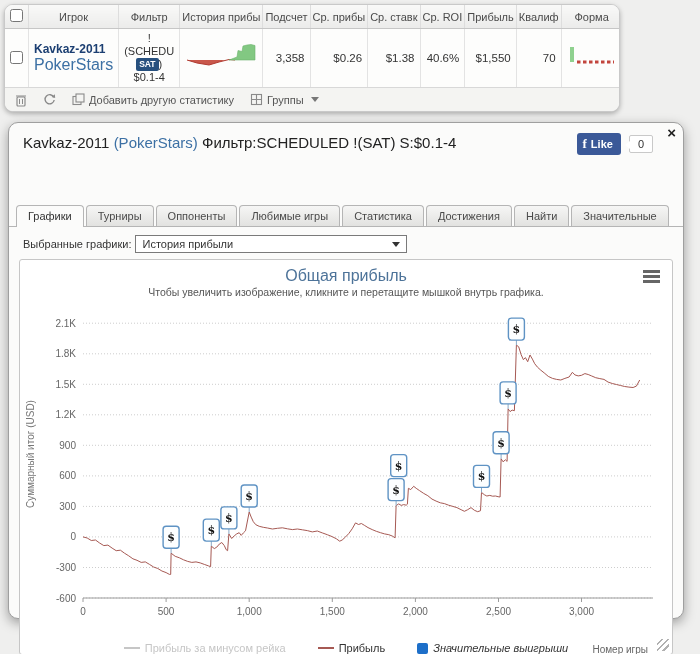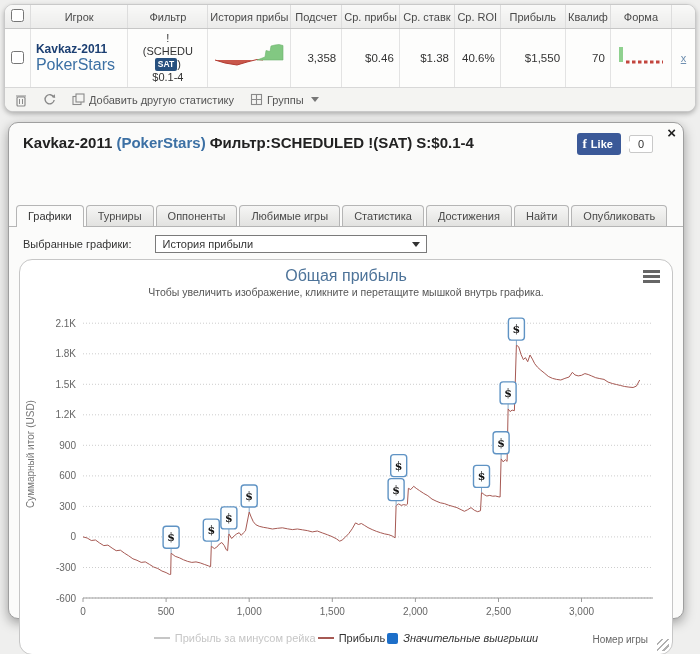--- a/index.html
+++ b/index.html
@@ -6,21 +6,21 @@
   html,body { width:700px; height:654px; }
   body {
     font-family:"Liberation Sans", sans-serif;
     background:#efefee;
     position:relative;
     overflow:hidden;
     color:#333;
   }
   
   .top-panel{
-    position:absolute; left:4px; top:4px; width:692px;
+    position:absolute; left:4px; top:4px; width:616px;
     background:#fff; border:1px solid #c9c9c9; border-radius:9px;
     box-shadow:0 2px 5px rgba(0,0,0,.28); overflow:hidden;
   }
   table.stats{ width:100%; border-collapse:collapse; font-size:11px; }
   table.stats th{
     background:linear-gradient(#f9f9f8,#ebebea);
     color:#4a4a4a; font-weight:normal; text-align:center;
     padding:4px 2px; border-right:1px solid #ddd; border-bottom:1px solid #c6c6c6;
     white-space:nowrap; overflow:hidden;
   }
@@ -47,21 +47,21 @@
   .caret-down{
     width:0;height:0;border-left:4px solid transparent;border-right:4px solid transparent;
     border-top:5px solid #777; display:inline-block; margin-left:3px;
   }
   
   .popup{
     position:absolute; left:8px; top:122px; width:676px; height:497px;
     background:#fbfbfa; border:1px solid #9f9f9f; border-radius:10px;
     box-shadow:0 4px 12px rgba(0,0,0,.35);
   }
-  .popup-title{ padding:11px 14px 6px 14px; font-size:15px; font-weight:bold; color:#222; }
+  .popup-title{ padding:11px 14px 6px 14px; font-size:15px; font-weight:normal; color:#222; }
   .popup-title .site{ color:#3c70a4; }
   .popup-close{
     position:absolute; top:2px; right:7px; font-size:15px; font-weight:bold;
     color:#222; cursor:pointer; line-height:16px;
   }
   .like-widget{ position:absolute; top:10px; right:30px; display:flex; align-items:center; }
   .fb-like{
     background:#3b5998; color:#fff; border-radius:3px; font-size:11px; font-weight:bold;
     padding:3px 8px 3px 6px; display:flex; align-items:center; gap:4px; cursor:pointer;
   }
@@ -75,45 +75,45 @@
     border-top:4px solid transparent; border-bottom:4px solid transparent;
     border-right:5px solid #fff;
   }
   .tabs{ display:flex; align-items:flex-end; padding:0 0 0 7px; border-bottom:1px solid #b5b5b5; list-style:none;margin-top:48px; }
   .tab{
     border:1px solid #b5b5b5; border-bottom:none; border-radius:4px 4px 0 0;
     background:linear-gradient(#f6f6f5,#e2e2e0); color:#4a4a4a;
     font-size:11px; padding:4px 11px; margin-right:2px; cursor:pointer; white-space:nowrap;
   }
   .tab.active{ background:#fbfbfa; color:#333; padding-bottom:5px; margin-bottom:-1px; }
-  .select-row{ display:flex; align-items:center; gap:24px; margin:8px 0 6px 14px; font-size:11px; color:#333; }
+  .select-row{ display:flex; align-items:center; gap:4px; margin:8px 0 6px 14px; font-size:11px; color:#333; }
   .select-box{
     display:flex; justify-content:space-between; align-items:center;
     width:272px; border:1px solid #7a7a7a; background:#fff; padding:2px 6px;
     font-size:11px; cursor:pointer;
   }
   
   .chart-panel{
     margin:0 10px; height:396px; background:#fff;
-    border:1px solid #c6c6c6; border-radius:13px; position:relative;
+    border:1px solid #c6c6c6; border-radius:3px; position:relative;
   }
   .chart-title{ text-align:center; color:#4d7399; font-size:16px; padding-top:7px; }
   .chart-subtitle{ text-align:center; color:#555; font-size:10.5px; margin-top:1px; }
   .hamburger{ position:absolute; top:10px; right:12px; width:17px; cursor:pointer; }
   .hamburger span{ display:block; height:2.6px; background:#666; margin-bottom:2.6px; }
   svg.plot{ display:block; margin:2px auto 0 auto; }
   .grid{ stroke:#cdcdcd; stroke-width:1; stroke-dasharray:1 2; }
   .axisline{ stroke:#9c9c9c; stroke-width:1; }
   .ytick{ fill:#666; font-size:10px; text-anchor:end; font-family:"Liberation Sans",sans-serif; }
   .xtick{ fill:#666; font-size:10px; text-anchor:middle; font-family:"Liberation Sans",sans-serif; }
   .ylabel{ fill:#777; font-size:10px; text-anchor:middle; font-family:"Liberation Sans",sans-serif; }
   .winbox{ fill:#fcfeff; stroke:#5f93c4; stroke-width:1.4; }
   .winline{ stroke:#89a9c6; stroke-width:1; }
   .wintext{ fill:#111; font-size:11px; font-weight:bold; text-anchor:middle; font-family:"DejaVu Serif",serif; }
-  .legend-row{ position:relative; display:flex; justify-content:center; align-items:center; gap:2px; font-size:11px; margin-top:2px; }
+  .legend-row{ position:relative; display:flex; justify-content:center; align-items:center; gap:32px; font-size:11px; margin-top:12px; }
   .legend-item{ display:flex; align-items:center; gap:5px; cursor:pointer; }
   .xaxis-title{ position:absolute; right:24px; top:2px; color:#666; font-size:10px; }
   .resize-grip{
     position:absolute; right:3px; bottom:3px; width:12px; height:12px; cursor:nwse-resize;
     background:repeating-linear-gradient(135deg, transparent 0 3px, #b0b0b0 3px 4.5px);
   }
   .mini-spark{ display:block; margin:0 auto; }
 </style>
 </head>
 <body>
@@ -161,21 +161,21 @@
         <div>$0.1-4</div>
       </td>
       <td>
         <svg class="mini-spark" width="72" height="40" viewBox="0 0 72 40">
           <polygon points="2,22 12,25 24,27 34,24 40,22 2,22" fill="#c0392b" opacity="0.85"></polygon>
           <polyline points="2,22 12,25 24,27 34,24 44,21.5 50,22" fill="none" stroke="#b03a30" stroke-width="1"></polyline>
           <polygon points="44,22 48,20.5 52,19 53,12.5 57,13.5 58,8 62,7 66,6.5 70,7.5 70,22" fill="#82c882" stroke="#6db36d" stroke-width="0.6"></polygon>
         </svg>
       </td>
       <td class="num-cell">3,358</td>
-      <td class="num-cell">$0.46</td>
+      <td class="num-cell">$0.26</td>
       <td class="num-cell">$1.38</td>
       <td class="num-cell">40.6%</td>
       <td class="num-cell">$1,550</td>
       <td class="num-cell">70</td>
       <td>
         <svg width="50" height="28" viewBox="0 0 50 28">
           <rect x="3" y="4" width="4" height="15" fill="#8fd18f"></rect>
           <line x1="10" y1="19" x2="47" y2="19" stroke="#c2453d" stroke-width="3" stroke-dasharray="3.5 2.5"></line>
         </svg>
       </td>
@@ -236,21 +236,21 @@
   </div>
 
   <ul class="tabs">
     <li class="tab active">Графики</li>
     <li class="tab">Турниры</li>
     <li class="tab">Оппоненты</li>
     <li class="tab">Любимые игры</li>
     <li class="tab">Статистика</li>
     <li class="tab">Достижения</li>
     <li class="tab">Найти</li>
-    <li class="tab">Опубликовать</li>
+    <li class="tab">Значительные</li>
   </ul>
 
   <div class="select-row">
     <span>Выбранные графики:</span>
     <span class="select-box">
       <span>История прибыли</span>
       <span class="caret-down" style="border-top-color:#333"></span>
     </span>
   </div>
 

